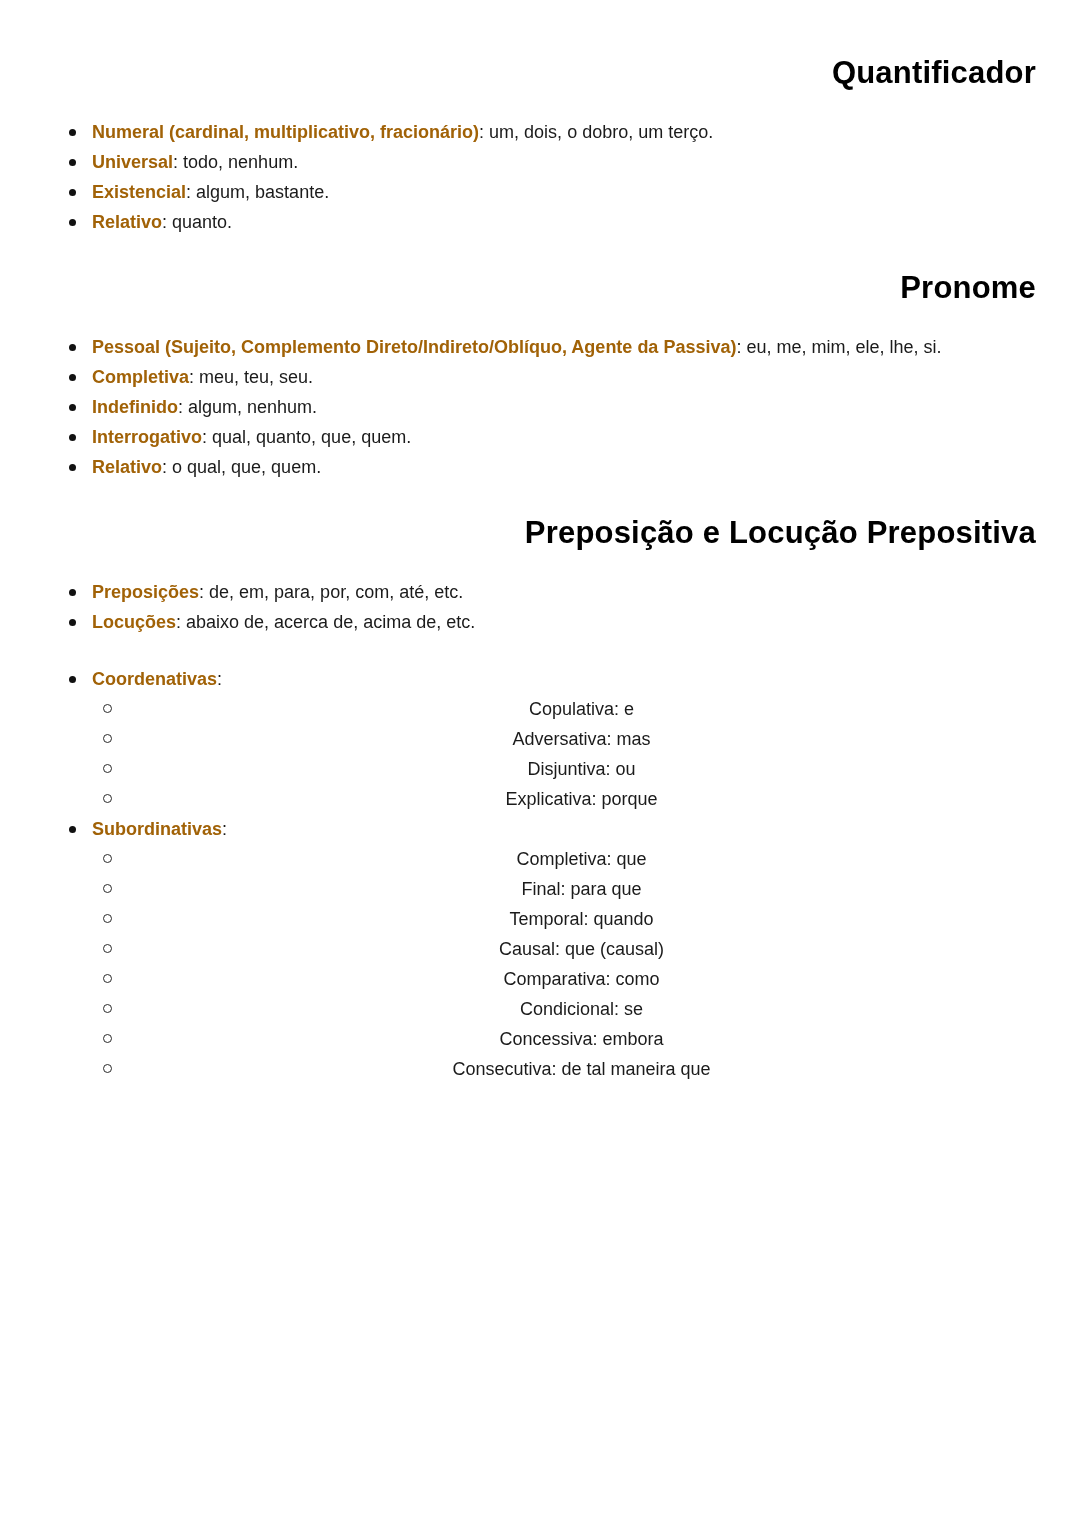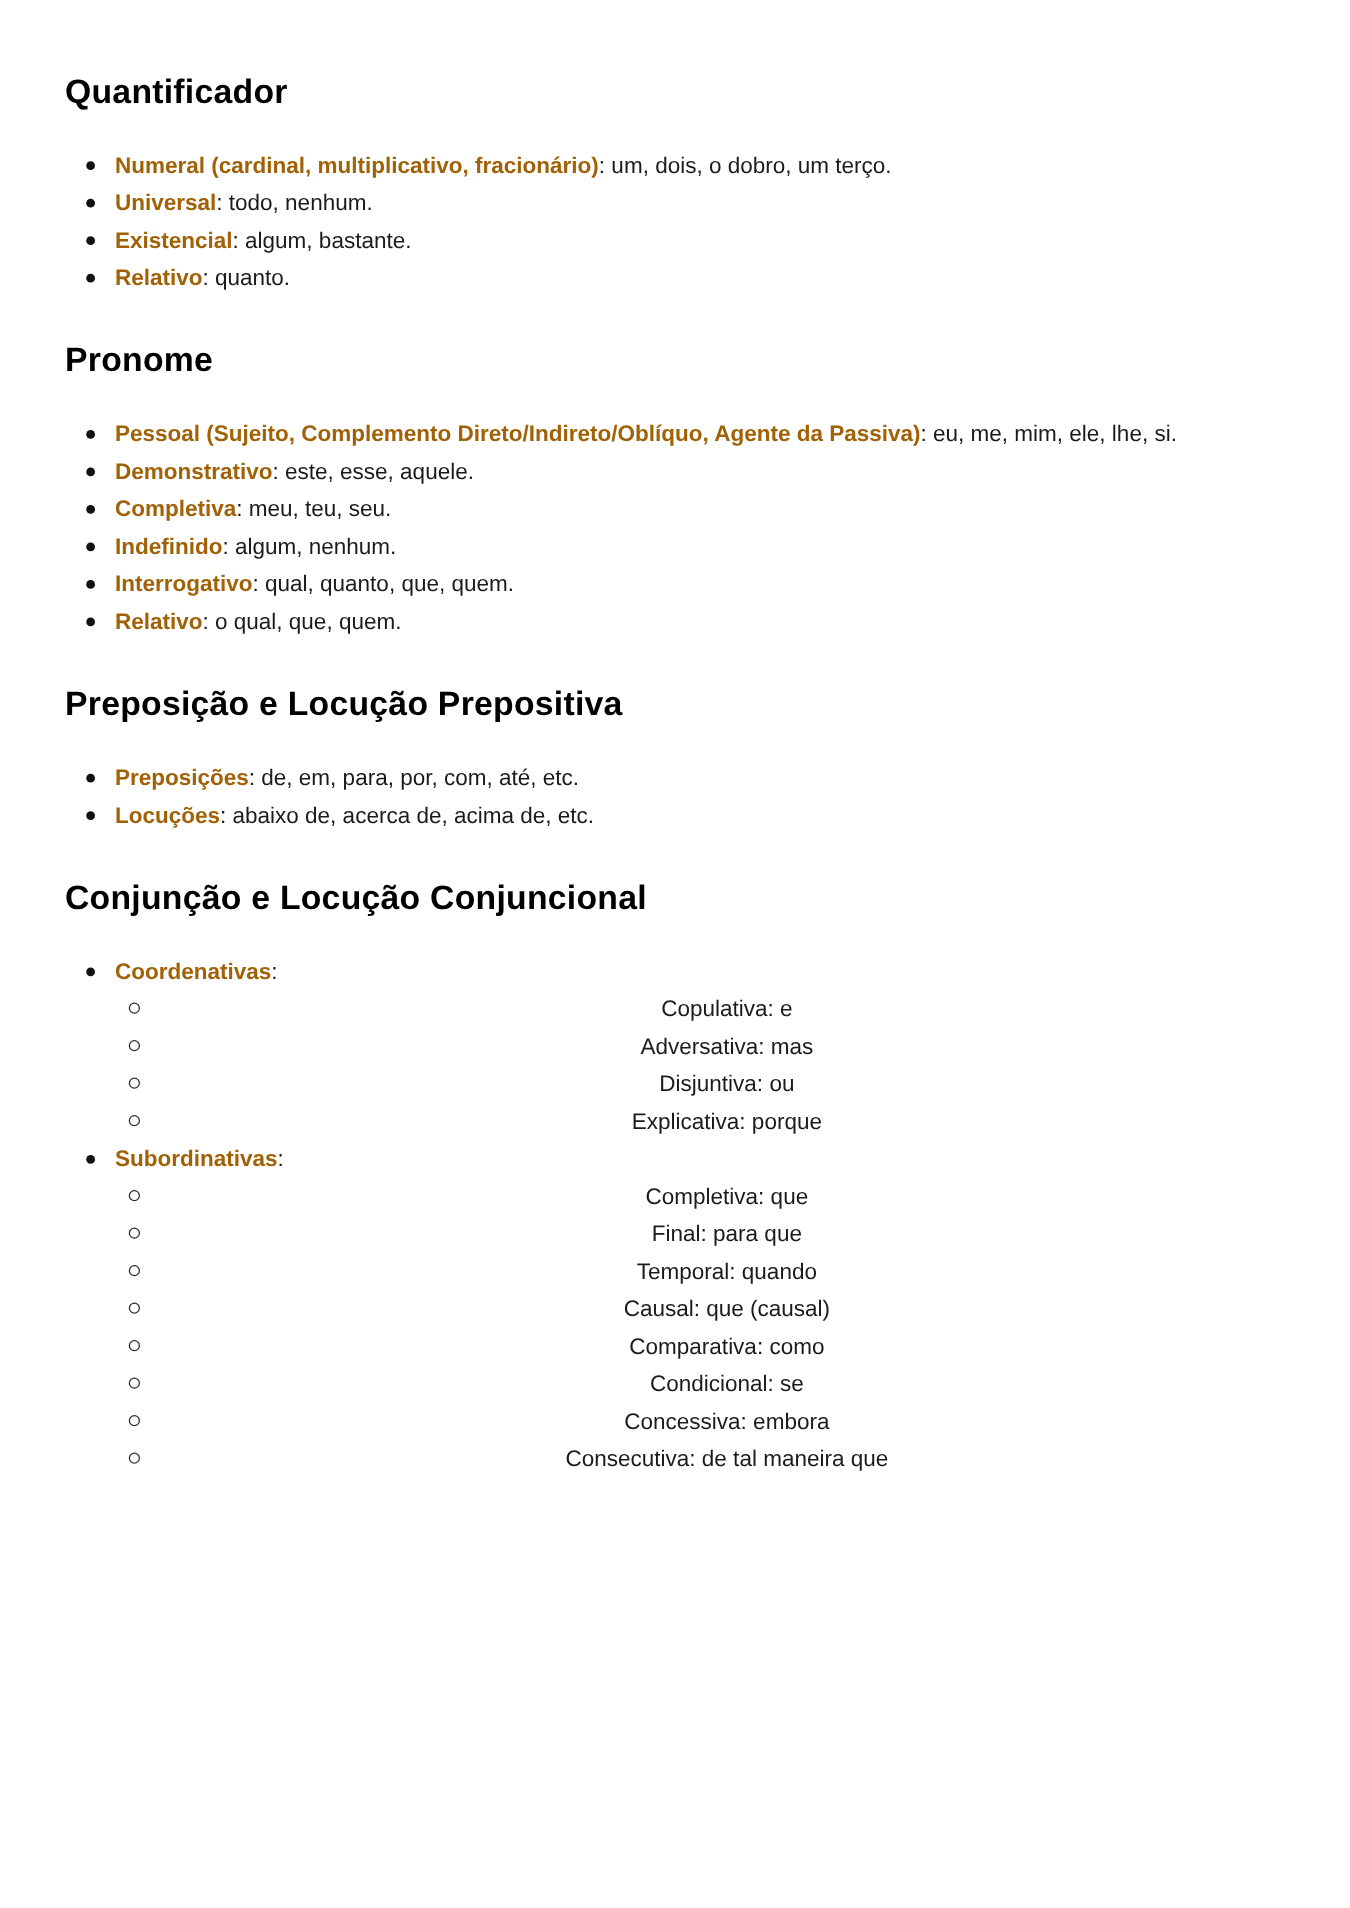--- a/index.html
+++ b/index.html
@@ -6,26 +6,27 @@
   html, body { background: #ffffff; }
   body {
     width: 1080px;
     height: 1526px;
     font-family: "Liberation Sans", sans-serif;
     color: #1b1b1b;
     overflow: hidden;
   }
   main { padding: 56px 44px 0 52px; }
   h1 {
-    font-size: 27px;
+    font-size: 31px;
     line-height: 34px;
     font-weight: 700;
     color: #000000;
     letter-spacing: 0.2px;
     margin-top: 34px;
+    text-align: right;
   }
   section:first-of-type h1 { margin-top: 0; }
   ul { list-style: none; margin-top: 27px; }
   li {
     position: relative;
     padding-left: 40px;
     font-size: 18px;
     line-height: 30px;
   }
   li strong { font-weight: 700; color: #a16207; }
@@ -80,24 +81,20 @@
 
   <section>
     <h1>Pronome</h1>
     <ul>
       <li>
         <span class="dot"></span>
         <strong>Pessoal (Sujeito, Complemento Direto/Indireto/Oblíquo, Agente da Passiva)</strong><span>: eu, me, mim, ele, lhe, si.</span>
       </li>
       <li>
         <span class="dot"></span>
-        <strong>Demonstrativo</strong><span>: este, esse, aquele.</span>
-      </li>
-      <li>
-        <span class="dot"></span>
         <strong>Completiva</strong><span>: meu, teu, seu.</span>
       </li>
       <li>
         <span class="dot"></span>
         <strong>Indefinido</strong><span>: algum, nenhum.</span>
       </li>
       <li>
         <span class="dot"></span>
         <strong>Interrogativo</strong><span>: qual, quanto, que, quem.</span>
       </li>
@@ -116,21 +113,20 @@
         <strong>Preposições</strong><span>: de, em, para, por, com, até, etc.</span>
       </li>
       <li>
         <span class="dot"></span>
         <strong>Locuções</strong><span>: abaixo de, acerca de, acima de, etc.</span>
       </li>
     </ul>
   </section>
 
   <section>
-    <h1>Conjunção e Locução Conjuncional</h1>
     <ul>
       <li>
         <span class="dot"></span>
         <strong>Coordenativas</strong><span>:</span>
         <ul class="sub">
           <li>
             <span class="circle"></span>
             <span>Copulativa: e</span>
           </li>
           <li>

